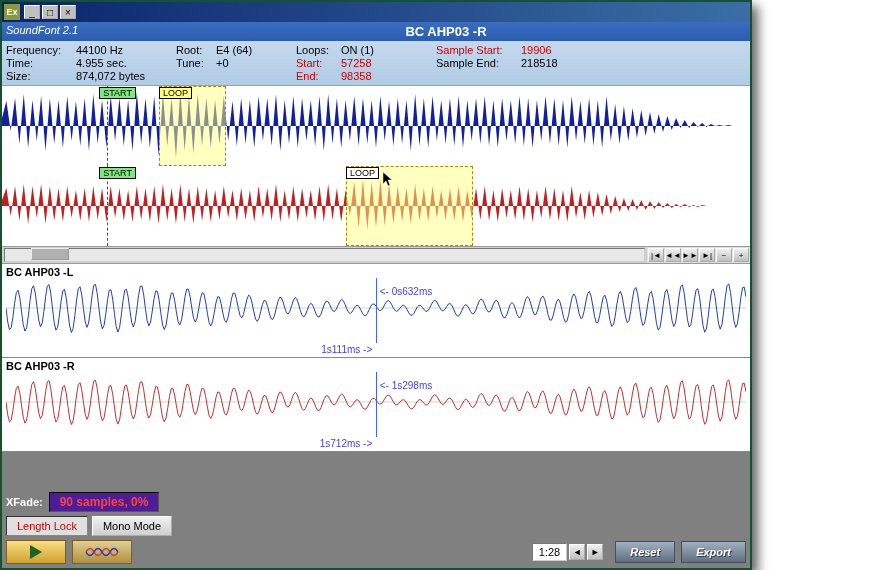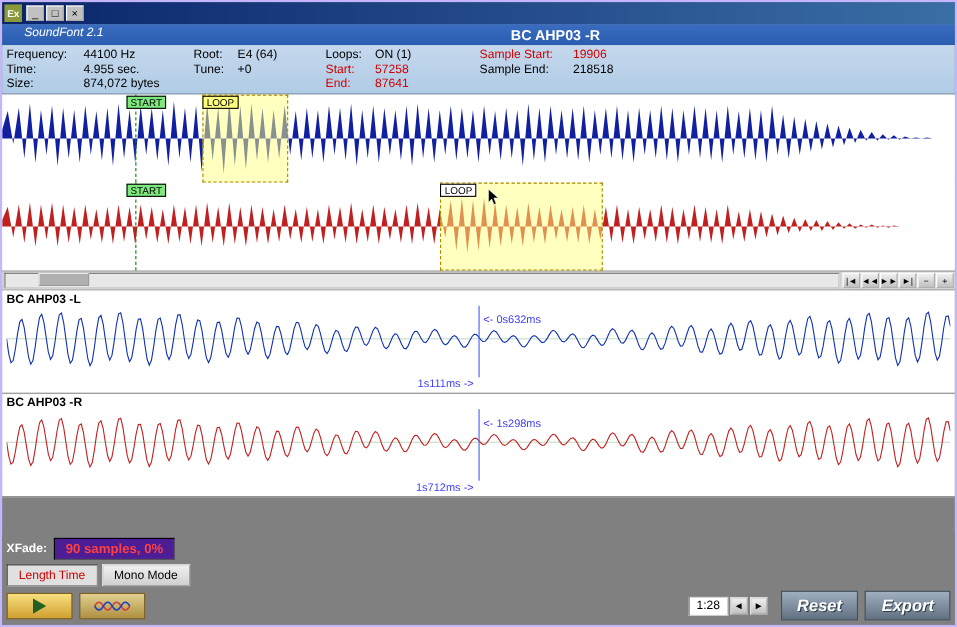--- a/index.html
+++ b/index.html
@@ -1,24 +1,24 @@
 <!DOCTYPE html>
 <html><head>
 <meta charset="utf-8">
 <style>
 * { box-sizing: border-box; margin: 0; padding: 0; }
 body { font-family: Tahoma, Arial, sans-serif; font-size: 11px; background: #fff; }
-.window { width: 870px; height: 570px; border: 2px solid #c4b5fd; position: relative; background: #808080; box-shadow: 6px 6px 10px rgba(0,0,0,0.6); }
+.window { width: 752px; height: 570px; border: 2px solid #14532d; position: relative; background: #808080; box-shadow: 6px 6px 10px rgba(0,0,0,0.6); }
 .titlebar { height: 20px; background: linear-gradient(to right, #0a246a, #3a6ea5); display: flex; align-items: center; padding: 0 2px; }
 .titlebar-icon { width: 16px; height: 16px; background: #8a9a3a; margin-right: 4px; display: flex; align-items: center; justify-content: center; font-size: 9px; font-weight: bold; color: #fff; }
 .titlebar-text { color: #fff; font-weight: bold; flex: 1; font-size: 12px; }
 .win-controls { display: flex; gap: 2px; }
 .win-btn { width: 16px; height: 14px; background: #c0c0c0; border: 1px outset #fff; font-size: 10px; display: flex; align-items: center; justify-content: center; cursor: pointer; font-family: Arial; }
 
-.header-blue { background: linear-gradient(to bottom, #3a6dc0, #2a5db0); color: #fff; padding: 2px 20px; display: flex; font-size: 11px; }
+.header-blue { background: linear-gradient(to bottom, #3a6dc0, #2a5db0); color: #fff; padding: 2px 4px; display: flex; font-size: 11px; }
 .header-left { width: 140px; font-style: italic; }
 .header-title { flex: 1; text-align: center; font-weight: bold; font-size: 13px; }
 
 .info-panel { background: linear-gradient(to bottom, #c5d8ed, #b0cce6); padding: 3px 4px; font-size: 11px; display: flex; color: #000; border-bottom: 1px solid #87a5c9; }
 .info-col { display: flex; flex-direction: column; gap: 1px; }
 .info-row { white-space: pre; }
 .info-label { display: inline-block; }
 .red { color: #d00000; }
 
 .wave-container { background: #fff; position: relative; height: 160px; border-bottom: 1px solid #999; }
@@ -55,21 +55,21 @@
 .toggle-btn.active { border: 1px inset #888; background: #e0e0e0; color: #d00000; }
 
 .action-row { display: flex; align-items: center; }
 .play-btn { width: 60px; height: 24px; background: linear-gradient(to bottom, #f8e080, #d0a030); border: 1px solid #806020; display: flex; align-items: center; justify-content: center; cursor: pointer; margin-right: 6px; }
 .play-triangle { width: 0; height: 0; border-left: 12px solid #206020; border-top: 7px solid transparent; border-bottom: 7px solid transparent; }
 .loop-btn { width: 60px; height: 24px; background: linear-gradient(to bottom, #e0d090, #b09040); border: 1px solid #806020; cursor: pointer; display: flex; align-items: center; justify-content: center; font-size: 8px; position: relative; }
 .spacer { flex: 1; }
 .page-box { background: #fff; border: 1px inset #ccc; padding: 2px 6px; margin-right: 2px; font-size: 11px; }
 .arrow-btn { width: 16px; height: 16px; background: linear-gradient(to bottom, #f0f0f0, #c0c0c0); border: 1px outset #fff; display: flex; align-items: center; justify-content: center; cursor: pointer; font-size: 9px; margin-right: 2px; }
 .right-btns { display: flex; gap: 6px; margin-left: 10px; }
-.action-btn { background: linear-gradient(to bottom, #a0b0c0, #607080); color: #fff; font-weight: bold; font-style: italic; border: 1px solid #405060; padding: 4px 14px; cursor: pointer; font-size: 15px; text-shadow: 1px 1px 0 #304050; }
+.action-btn { background: linear-gradient(to bottom, #a0b0c0, #607080); color: #fff; font-weight: bold; font-style: italic; border: 1px solid #405060; padding: 4px 14px; cursor: pointer; font-size: 11px; text-shadow: 1px 1px 0 #304050; }
 </style>
 </head>
 <body>
 
 <div class="window">
   <div class="titlebar">
     <div class="titlebar-icon">Ex</div>
     <div class="win-controls">
       <div class="win-btn">_</div>
       <div class="win-btn">□</div>
@@ -88,21 +88,21 @@
       <div class="info-row"><span class="info-label" style="width:70px">Time:</span><span>4.955 sec.</span></div>
       <div class="info-row"><span class="info-label" style="width:70px">Size:</span><span>874,072 bytes</span></div>
     </div>
     <div class="info-col" style="width:120px">
       <div class="info-row"><span class="info-label" style="width:40px">Root:</span><span>E4 (64)</span></div>
       <div class="info-row"><span class="info-label" style="width:40px">Tune:</span><span>+0</span></div>
     </div>
     <div class="info-col" style="width:140px">
       <div class="info-row"><span class="info-label" style="width:45px">Loops:</span><span>ON (1)</span></div>
       <div class="info-row red"><span class="info-label" style="width:45px">Start:</span><span>57258</span></div>
-      <div class="info-row red"><span class="info-label" style="width:45px">End:</span><span>87641</span></div>
+      <div class="info-row red"><span class="info-label" style="width:45px">End:</span><span>98358</span></div>
     </div>
     <div class="info-col">
       <div class="info-row red"><span class="info-label" style="width:85px">Sample Start:</span><span>19906</span></div>
       <div class="info-row"><span class="info-label" style="width:85px">Sample End:</span><span>218518</span></div>
     </div>
   </div>
 
   <div class="wave-container">
     <div class="wave-overview">
       <div class="start-line" style="left:14%"></div>
@@ -171,21 +171,21 @@
       </svg>
     </div>
   </div>
 
   <div class="bottom-panel">
     <div class="xfade-row">
       <span class="xfade-label">XFade:</span>
       <span class="xfade-value">90 samples, 0%</span>
     </div>
     <div class="toggle-row">
-      <div class="toggle-btn active">Length Time</div>
+      <div class="toggle-btn active">Length Lock</div>
       <div class="toggle-btn">Mono Mode</div>
     </div>
     <div class="action-row">
       <div class="play-btn">
           <div class="play-triangle"></div>
         </div>
       <div class="loop-btn">
         <svg width="36" height="18">
             <path d="M2 9 Q6 2 10 9 T18 9 T26 9 T34 9" stroke="#d04040" fill="none" stroke-width="1.5"></path>
             <path d="M2 9 Q6 16 10 9 T18 9 T26 9 T34 9" stroke="#2040c0" fill="none" stroke-width="1.5"></path>

